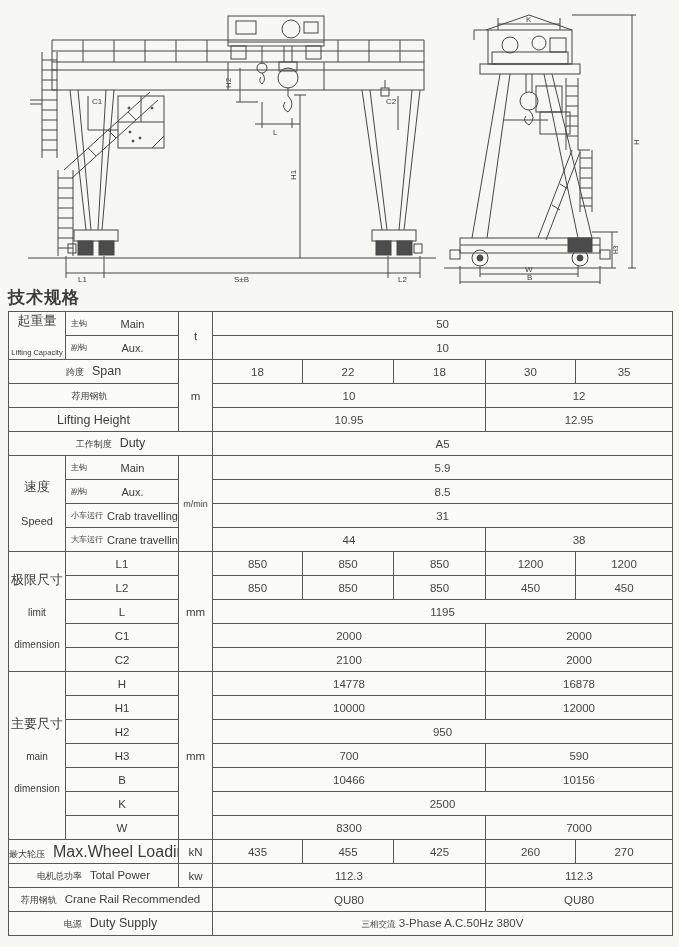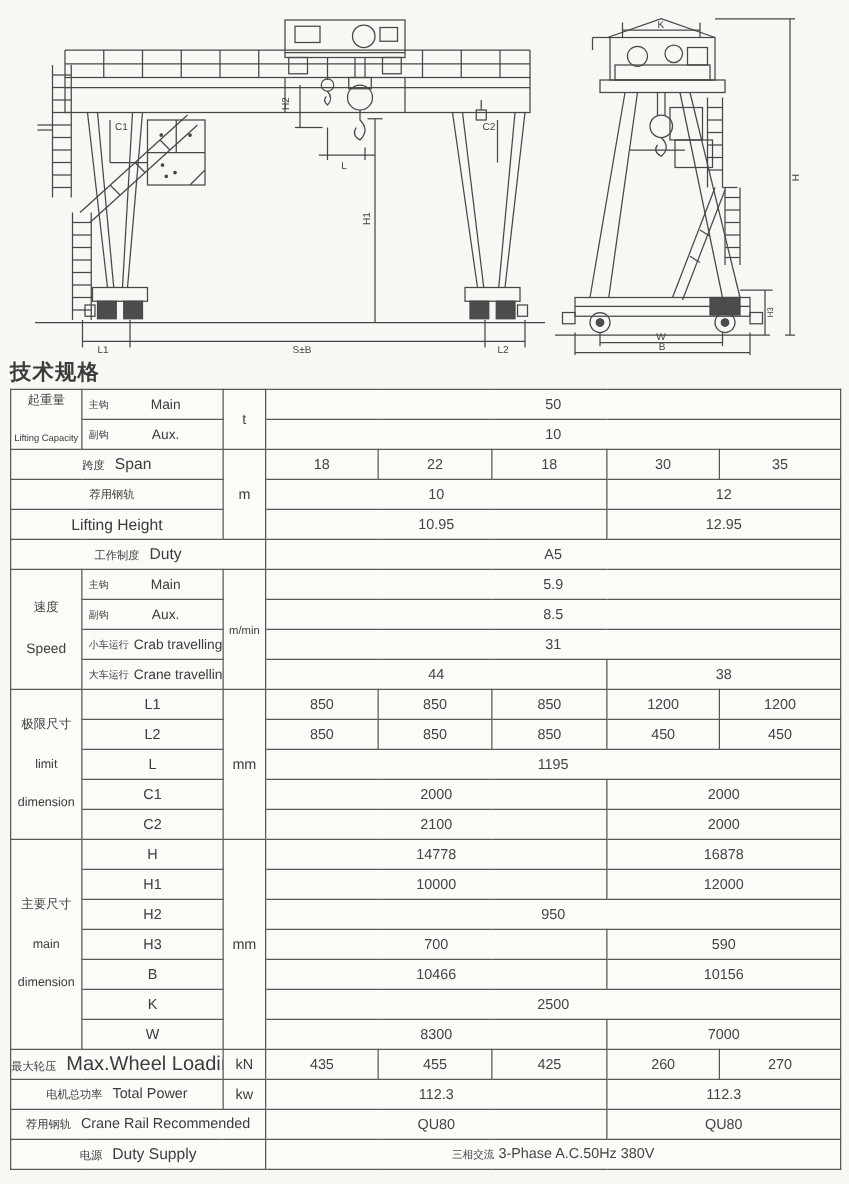--- a/index.html
+++ b/index.html
@@ -26,21 +26,21 @@
   table.spec td {
     border:1px solid #585858;
     height:24px;
     text-align:center;
     font-size:11.5px;
     padding:0;
     overflow:hidden;
     white-space:nowrap;
   }
   td.group { line-height:1.15; }
-  .g-zh { font-size:10px; display:block; }
+  .g-zh { font-size:13px; display:block; }
   .g-en { font-size:7.5px; display:block;margin-top:20px; }
   td.sub { text-align:left; }
   .sub-wrap { display:flex; align-items:flex-start; width:100%; }
   .sub-zh { font-size:8px; padding-left:5px; flex:0 0 auto; }
   .sub-en { flex:1; text-align:center; font-size:11px; }
   .sub-en.tight { text-align:left; padding-left:4px; }
   td.dimlabel { text-align:left; padding-left:15px; font-size:11.5px; }
   td.unit { font-size:10px; }
   td.mixed .m-zh { font-size:9px; margin-right:8px; }
   td.mixed .m-en { font-size:12.5px; }

